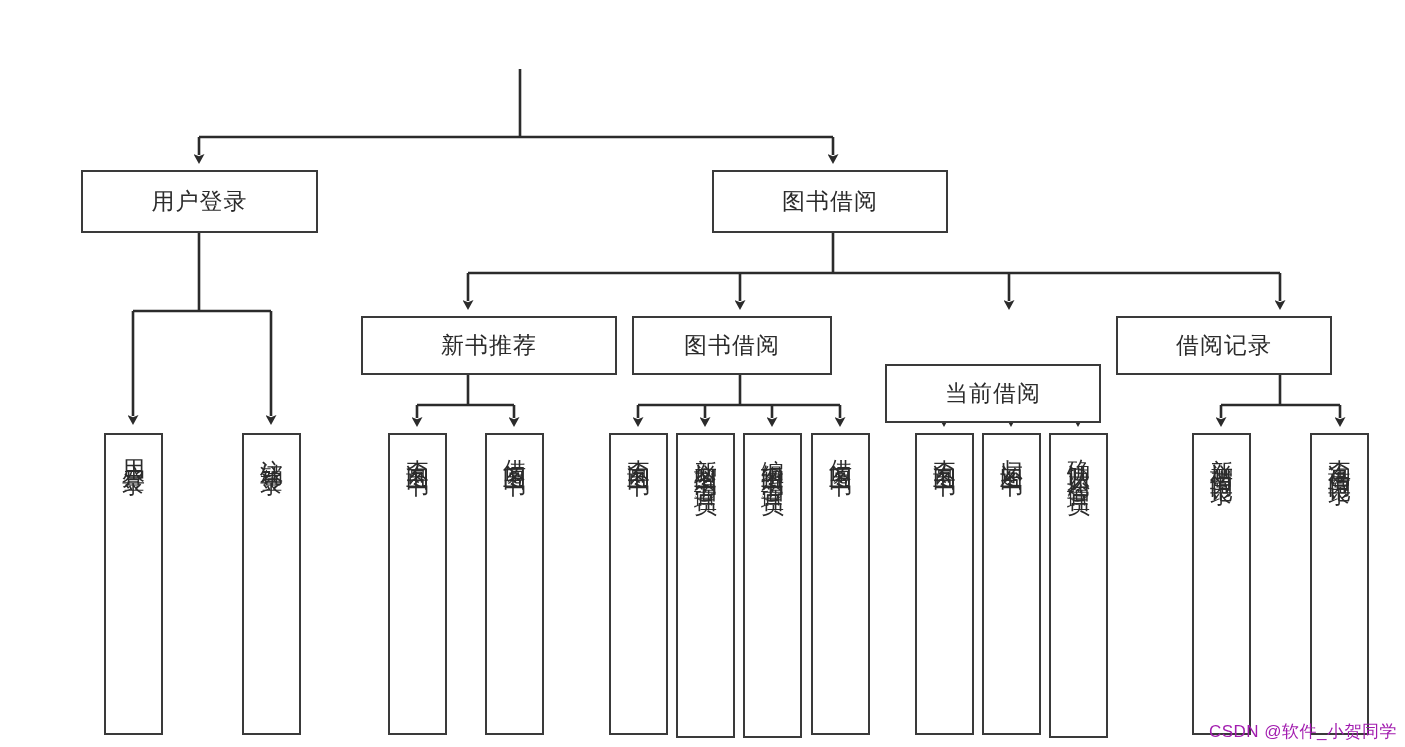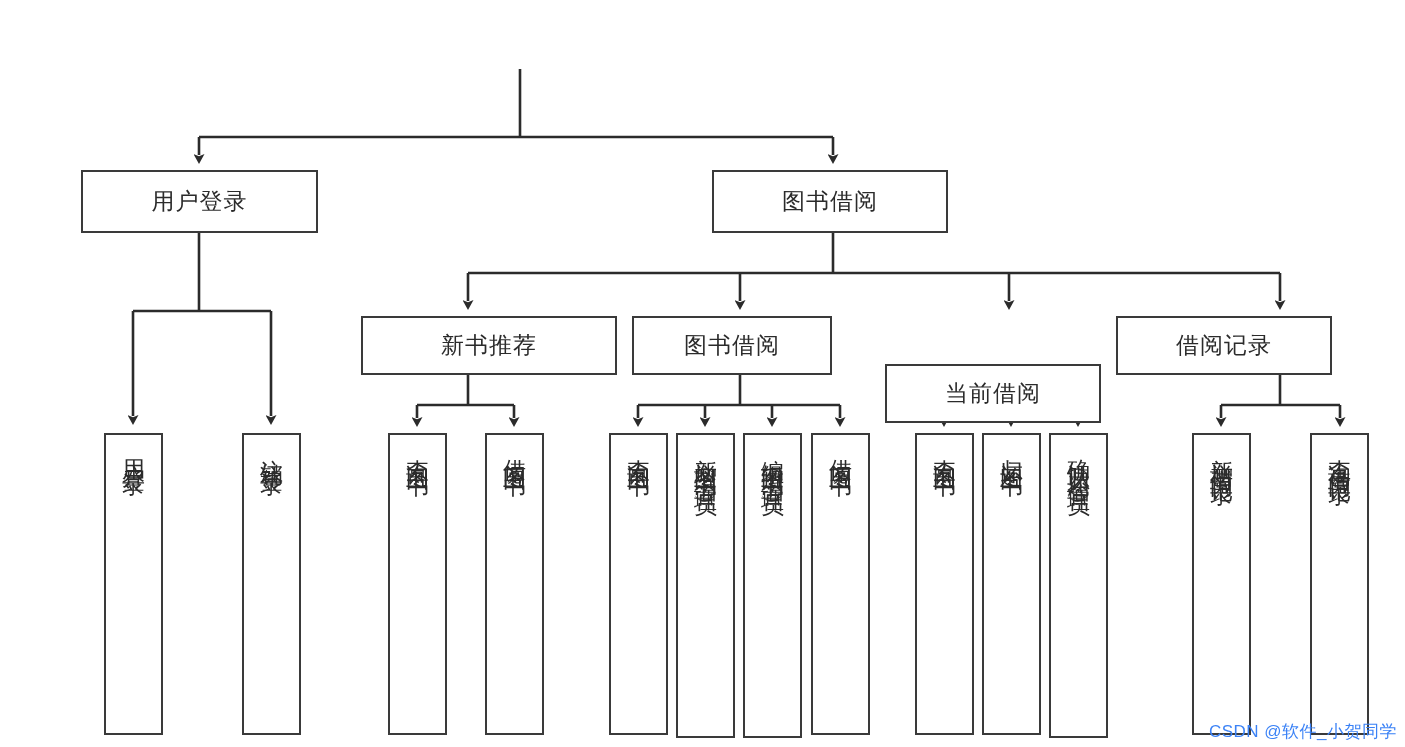--- a/index.html
+++ b/index.html
@@ -64,21 +64,21 @@
     font-size: 23px;
     letter-spacing: 5px;
     line-height: 1;
     height: auto;
   }
   .watermark {
     position: absolute;
     right: 8px;
     bottom: 4px;
     font-size: 17px;
-    color: #3b82f6;
+    color: #a21caf;
     z-index: 5;
     white-space: nowrap;
     letter-spacing: 0.5px;
   }
 </style>
 </head>
 <body>
 
 <div id="canvas">
 

